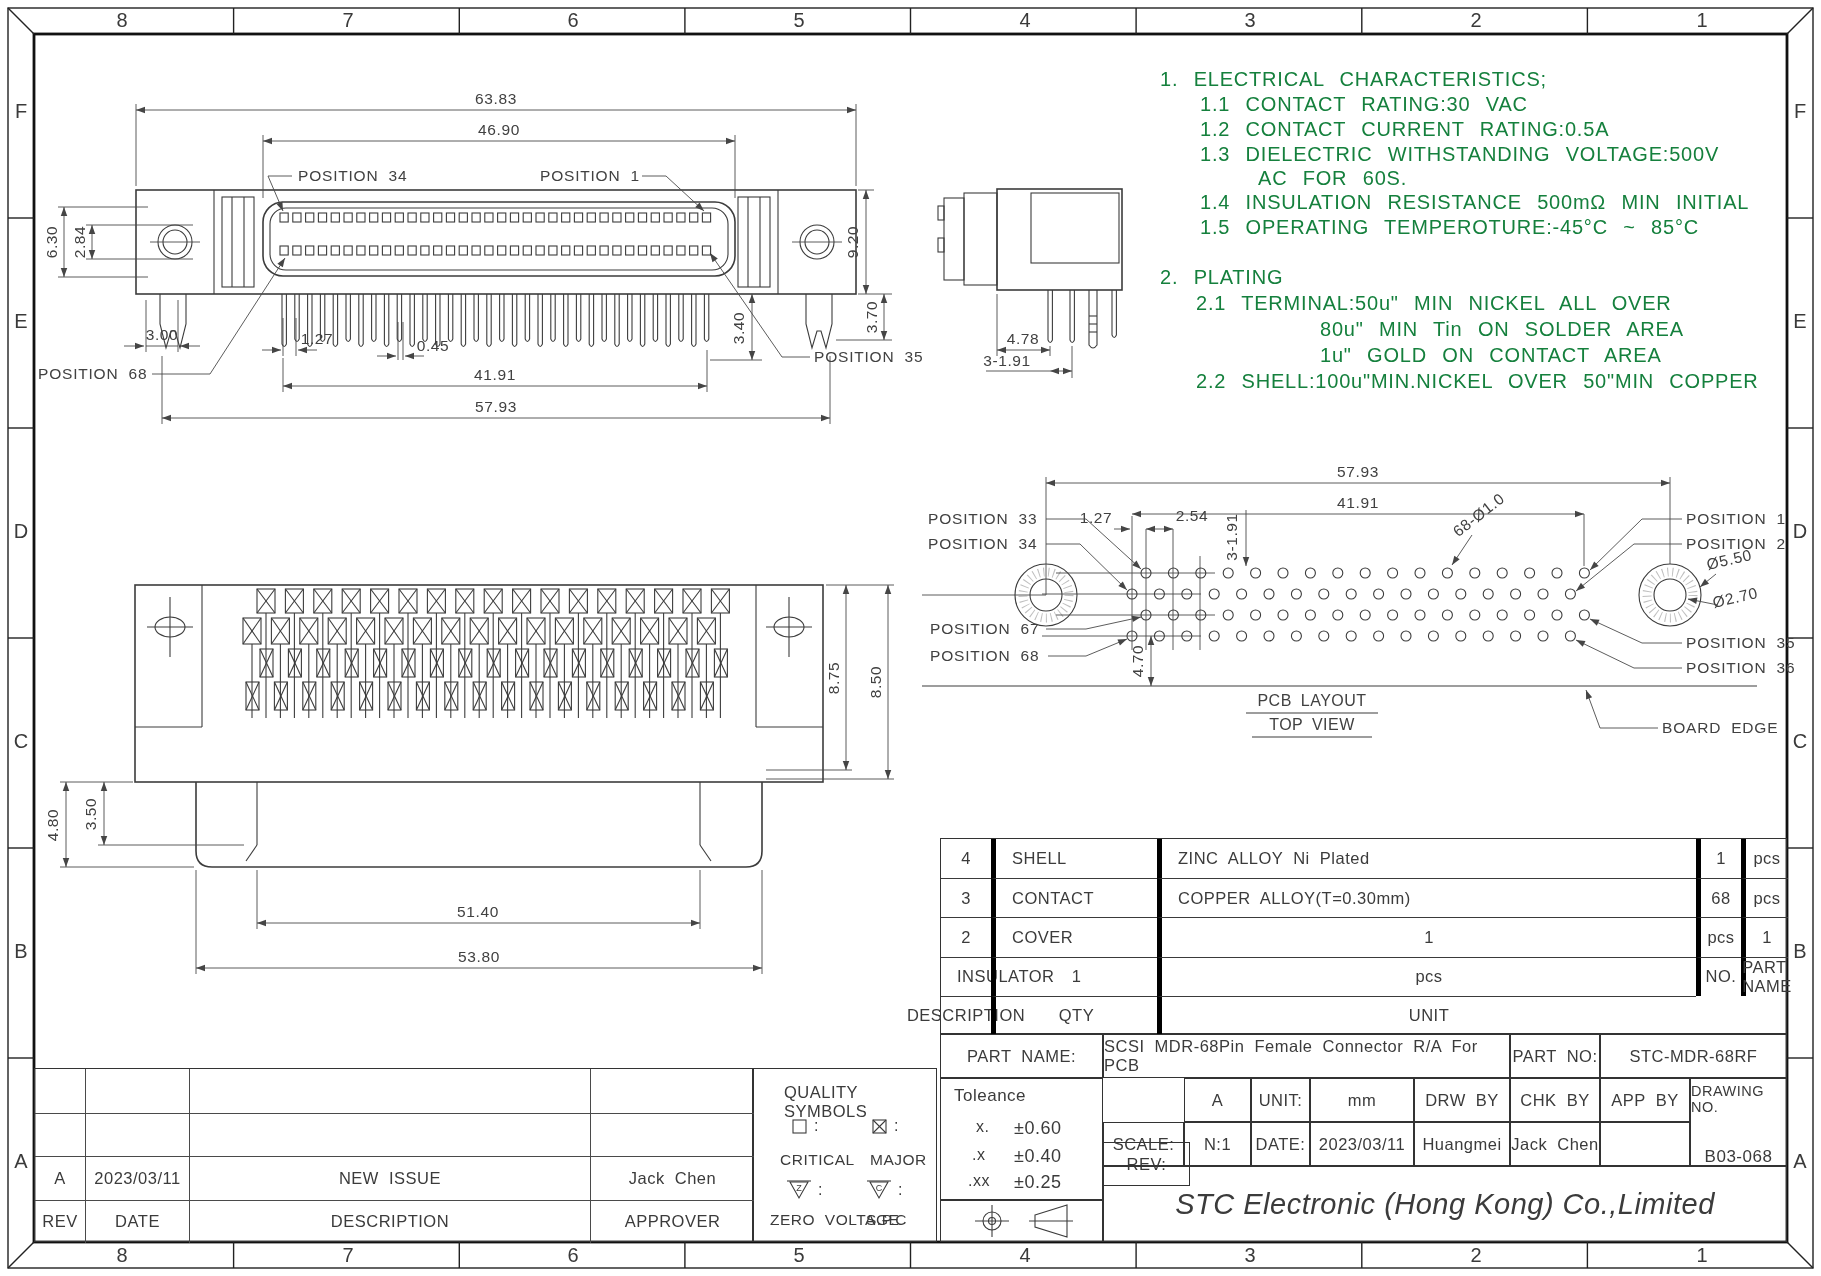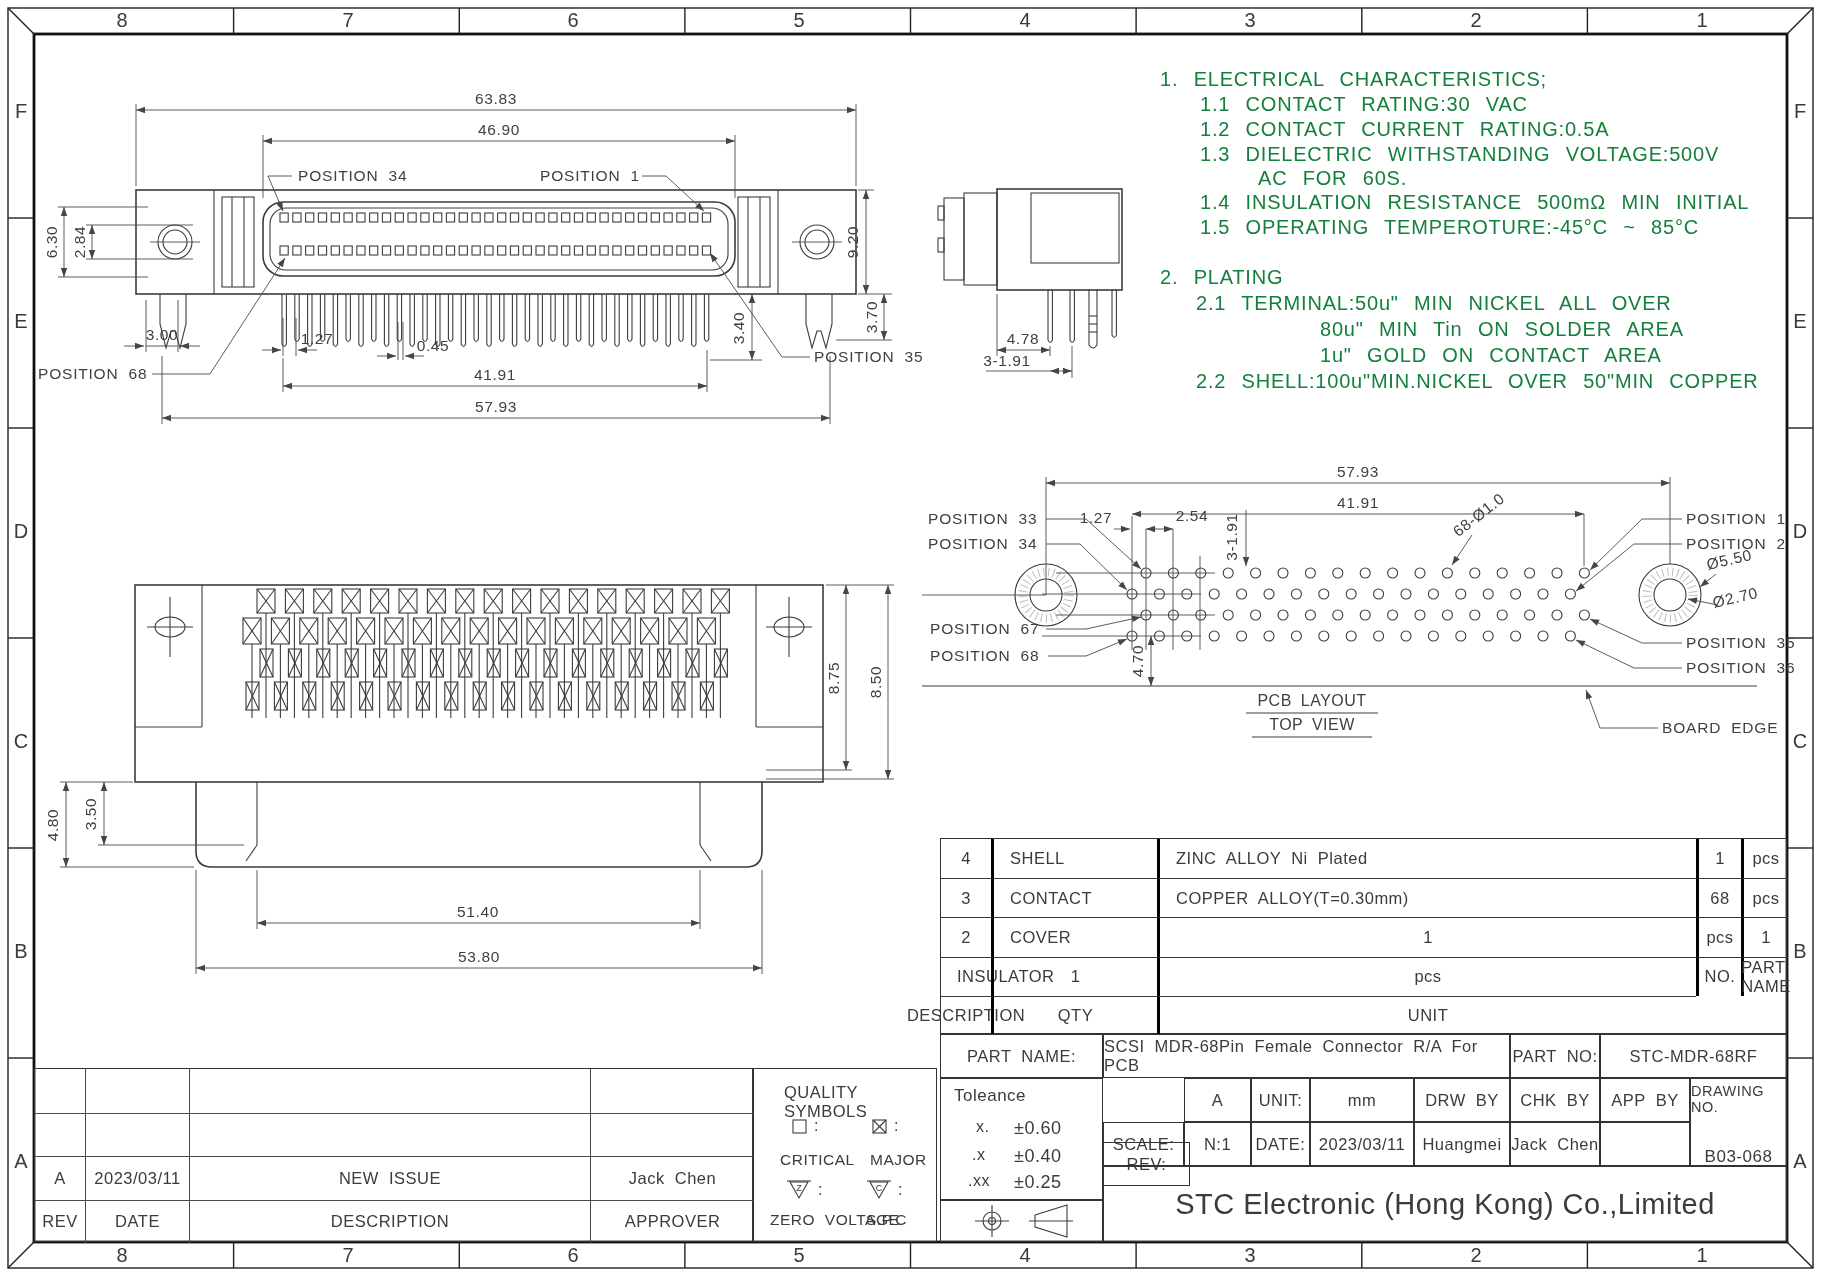--- a/index.html
+++ b/index.html
@@ -20,37 +20,37 @@
   .bt{font-size:16px;letter-spacing:.5px;word-spacing:4px;text-anchor:middle;}
   
   .zl{position:absolute;width:42px;text-align:center;font-size:20px;color:#3a3a3a;}
   
   .nl{position:absolute;font-size:20px;letter-spacing:.8px;word-spacing:9px;color:#15803d;white-space:nowrap;}
   
   .cad{letter-spacing:.5px;word-spacing:5px;color:#3b3b3b;}
   .parts{position:absolute;left:940px;top:838px;width:847px;height:196px;display:grid;
          grid-template-columns:50px 166px 539px 45px 47px;grid-template-rows:repeat(5,39.2px);
          border:1.6px solid #333;}
-  .parts>div{border-left:3px solid #000000;border-top:1px solid #3a3a3a;display:flex;align-items:center;
+  .parts>div{border-left:5px solid #000000;border-top:1px solid #3a3a3a;display:flex;align-items:center;
          justify-content:center;font-size:16.5px;}
   .parts>div:nth-child(5n+1){border-left:none;}
   .parts>div:nth-child(-n+5){border-top:none;}
   .parts .al{justify-content:flex-start;padding-left:16px;}
   .tb{position:absolute;border:1.2px solid #333;display:flex;align-items:center;justify-content:center;
       font-size:16.5px;background:transparent;}
   .rev{position:absolute;left:34px;top:1068px;width:719px;height:174px;display:grid;
        grid-template-columns:50px 104px 401px 164px;grid-template-rows:repeat(4,43.5px);
        border:1.6px solid #333;}
   .rev>div{border-left:1px solid #4a4a4a;border-top:1px solid #4a4a4a;display:flex;align-items:center;
        justify-content:center;font-size:16.5px;}
   .rev>div:nth-child(4n+1){border-left:none;}
   .rev>div:nth-child(-n+4){border-top:none;}
   .qbox{position:absolute;left:753px;top:1068px;width:184px;height:174px;border:1.2px solid #333;}
   .qbox .qi{position:absolute;font-size:16px;}
-  .company{font-size:29px;letter-spacing:.5px;color:#3b3b3b;}
+  .company{font-style:italic;font-size:29px;letter-spacing:.5px;color:#3b3b3b;}
 </style>
 </head>
 <body>
 
 <div class="sheet">
 
   <svg width="1821" height="1276">
     <rect x="8" y="8" width="1805" height="1260" class="fr"></rect>
     <rect x="34" y="34" width="1753" height="1208" class="fr2"></rect>
     <g class="fr">

